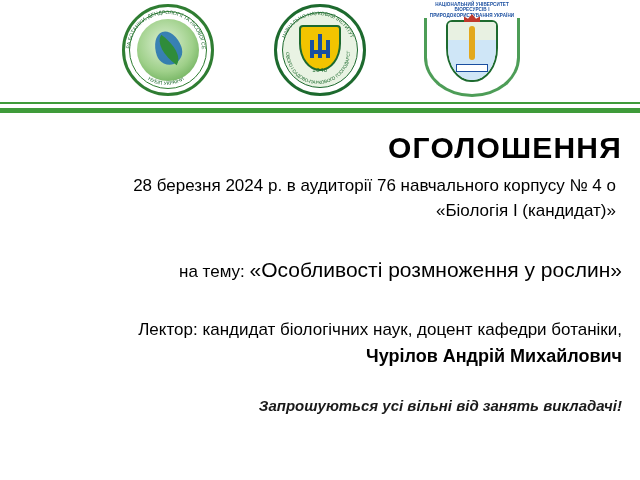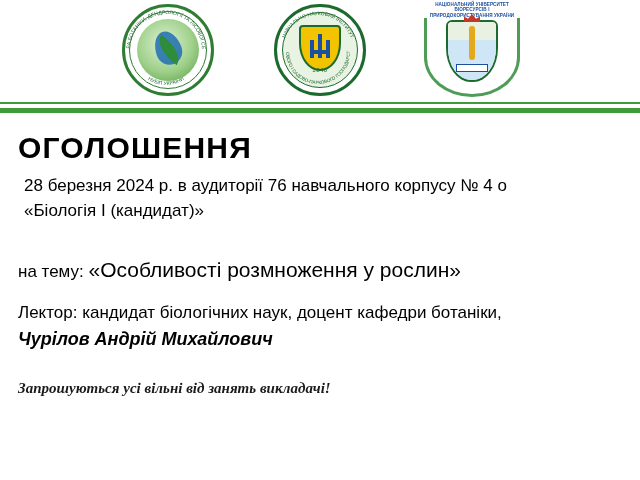--- a/index.html
+++ b/index.html
@@ -249,21 +249,21 @@
     height: 4px;
     background: #ffffff;
   }
   .rule-thick {
     height: 5px;
     background: #3f9b3a;
   }
   
   .body {
     padding: 8px 18px 0 18px;
-    text-align: left;
+    text-align: right;
     color: #000000;
   }
   .title {
     font-size: 30px;
     font-weight: bold;
     letter-spacing: 1.2px;
     margin: 10px 0 8px 0;
     line-height: 34px;
   }
   .para {
@@ -275,34 +275,32 @@
     font-size: 17px;
     line-height: 26px;
     margin-top: 34px;
   }
   .topic-title {
     font-size: 21px;
   }
   .lecturer {
     font-size: 17px;
     line-height: 26px;
-    margin-top: 15px;
+    margin-top: 32px;
   }
   .lecturer-name {
     font-weight: bold;
     font-size: 18px;
-    font-style: italic;
   }
   .invite {
     margin-top: 28px;
     font-style: italic;
     font-weight: bold;
     font-size: 15px;
     color: #1a1a1a;
-    font-family: Liberation Serif, serif;
   }
 </style>
 </head>
 <body>
 
 <div class="poster">
 
   <div class="emblem-row">
 
     <div class="emblem e1">

